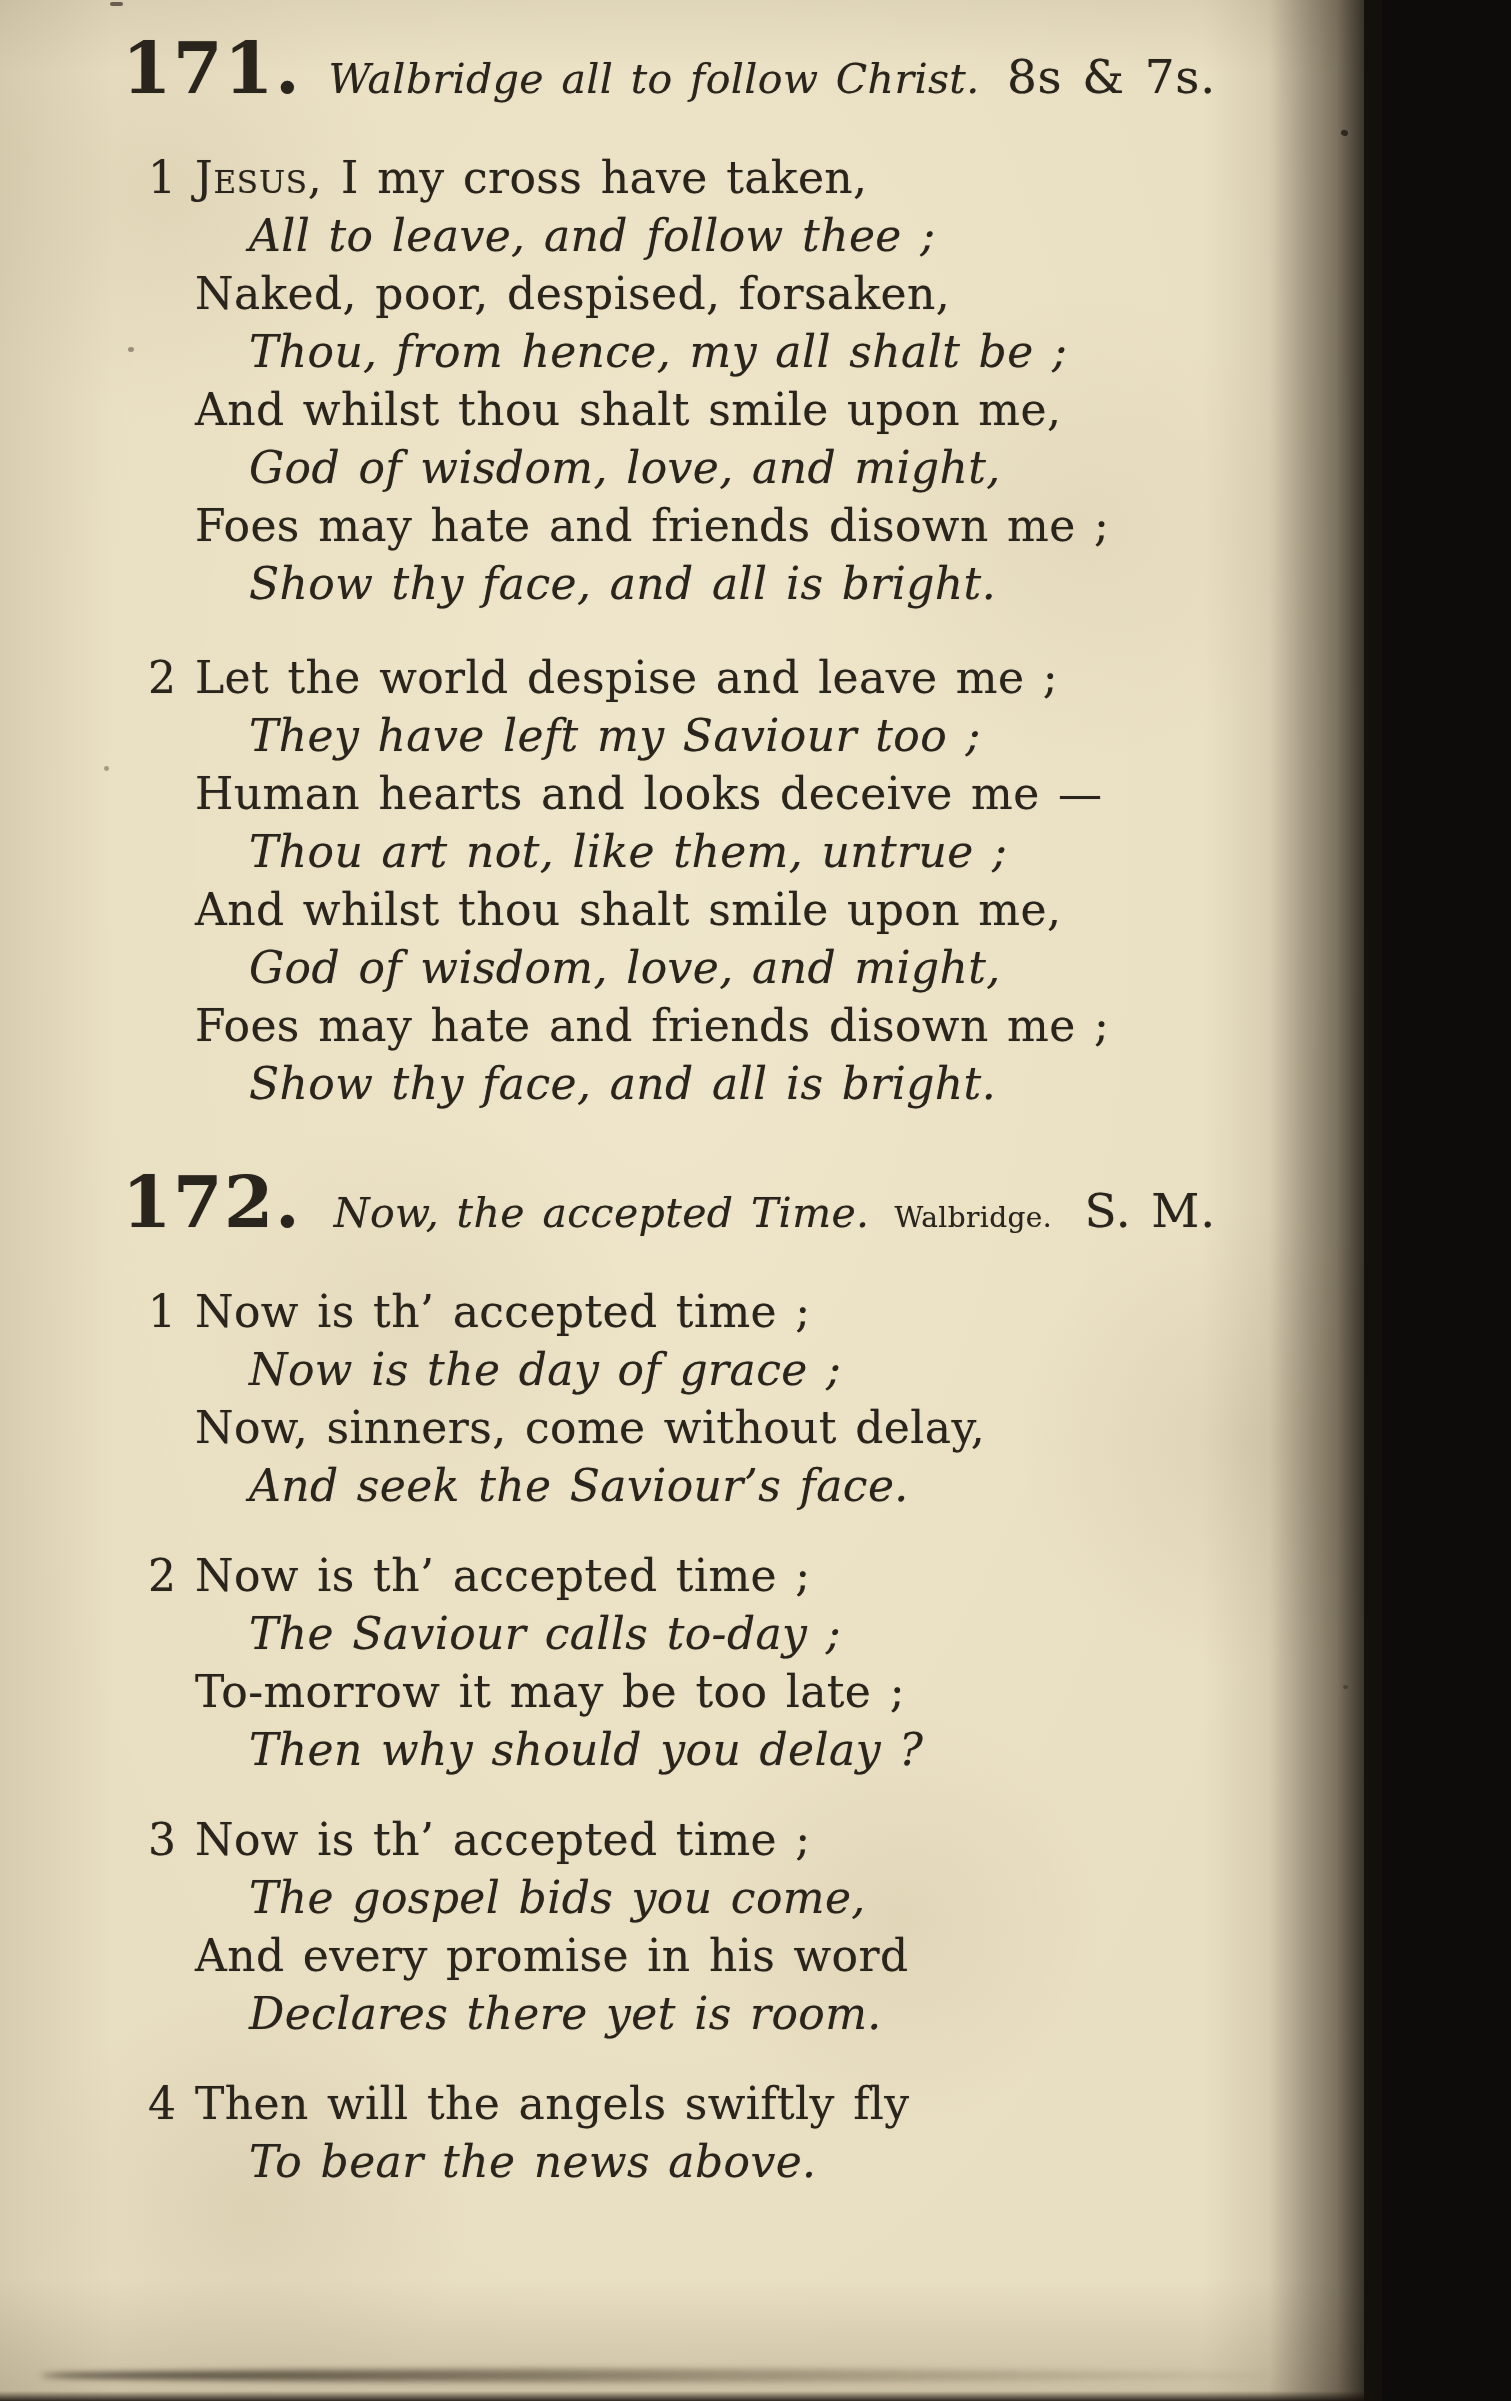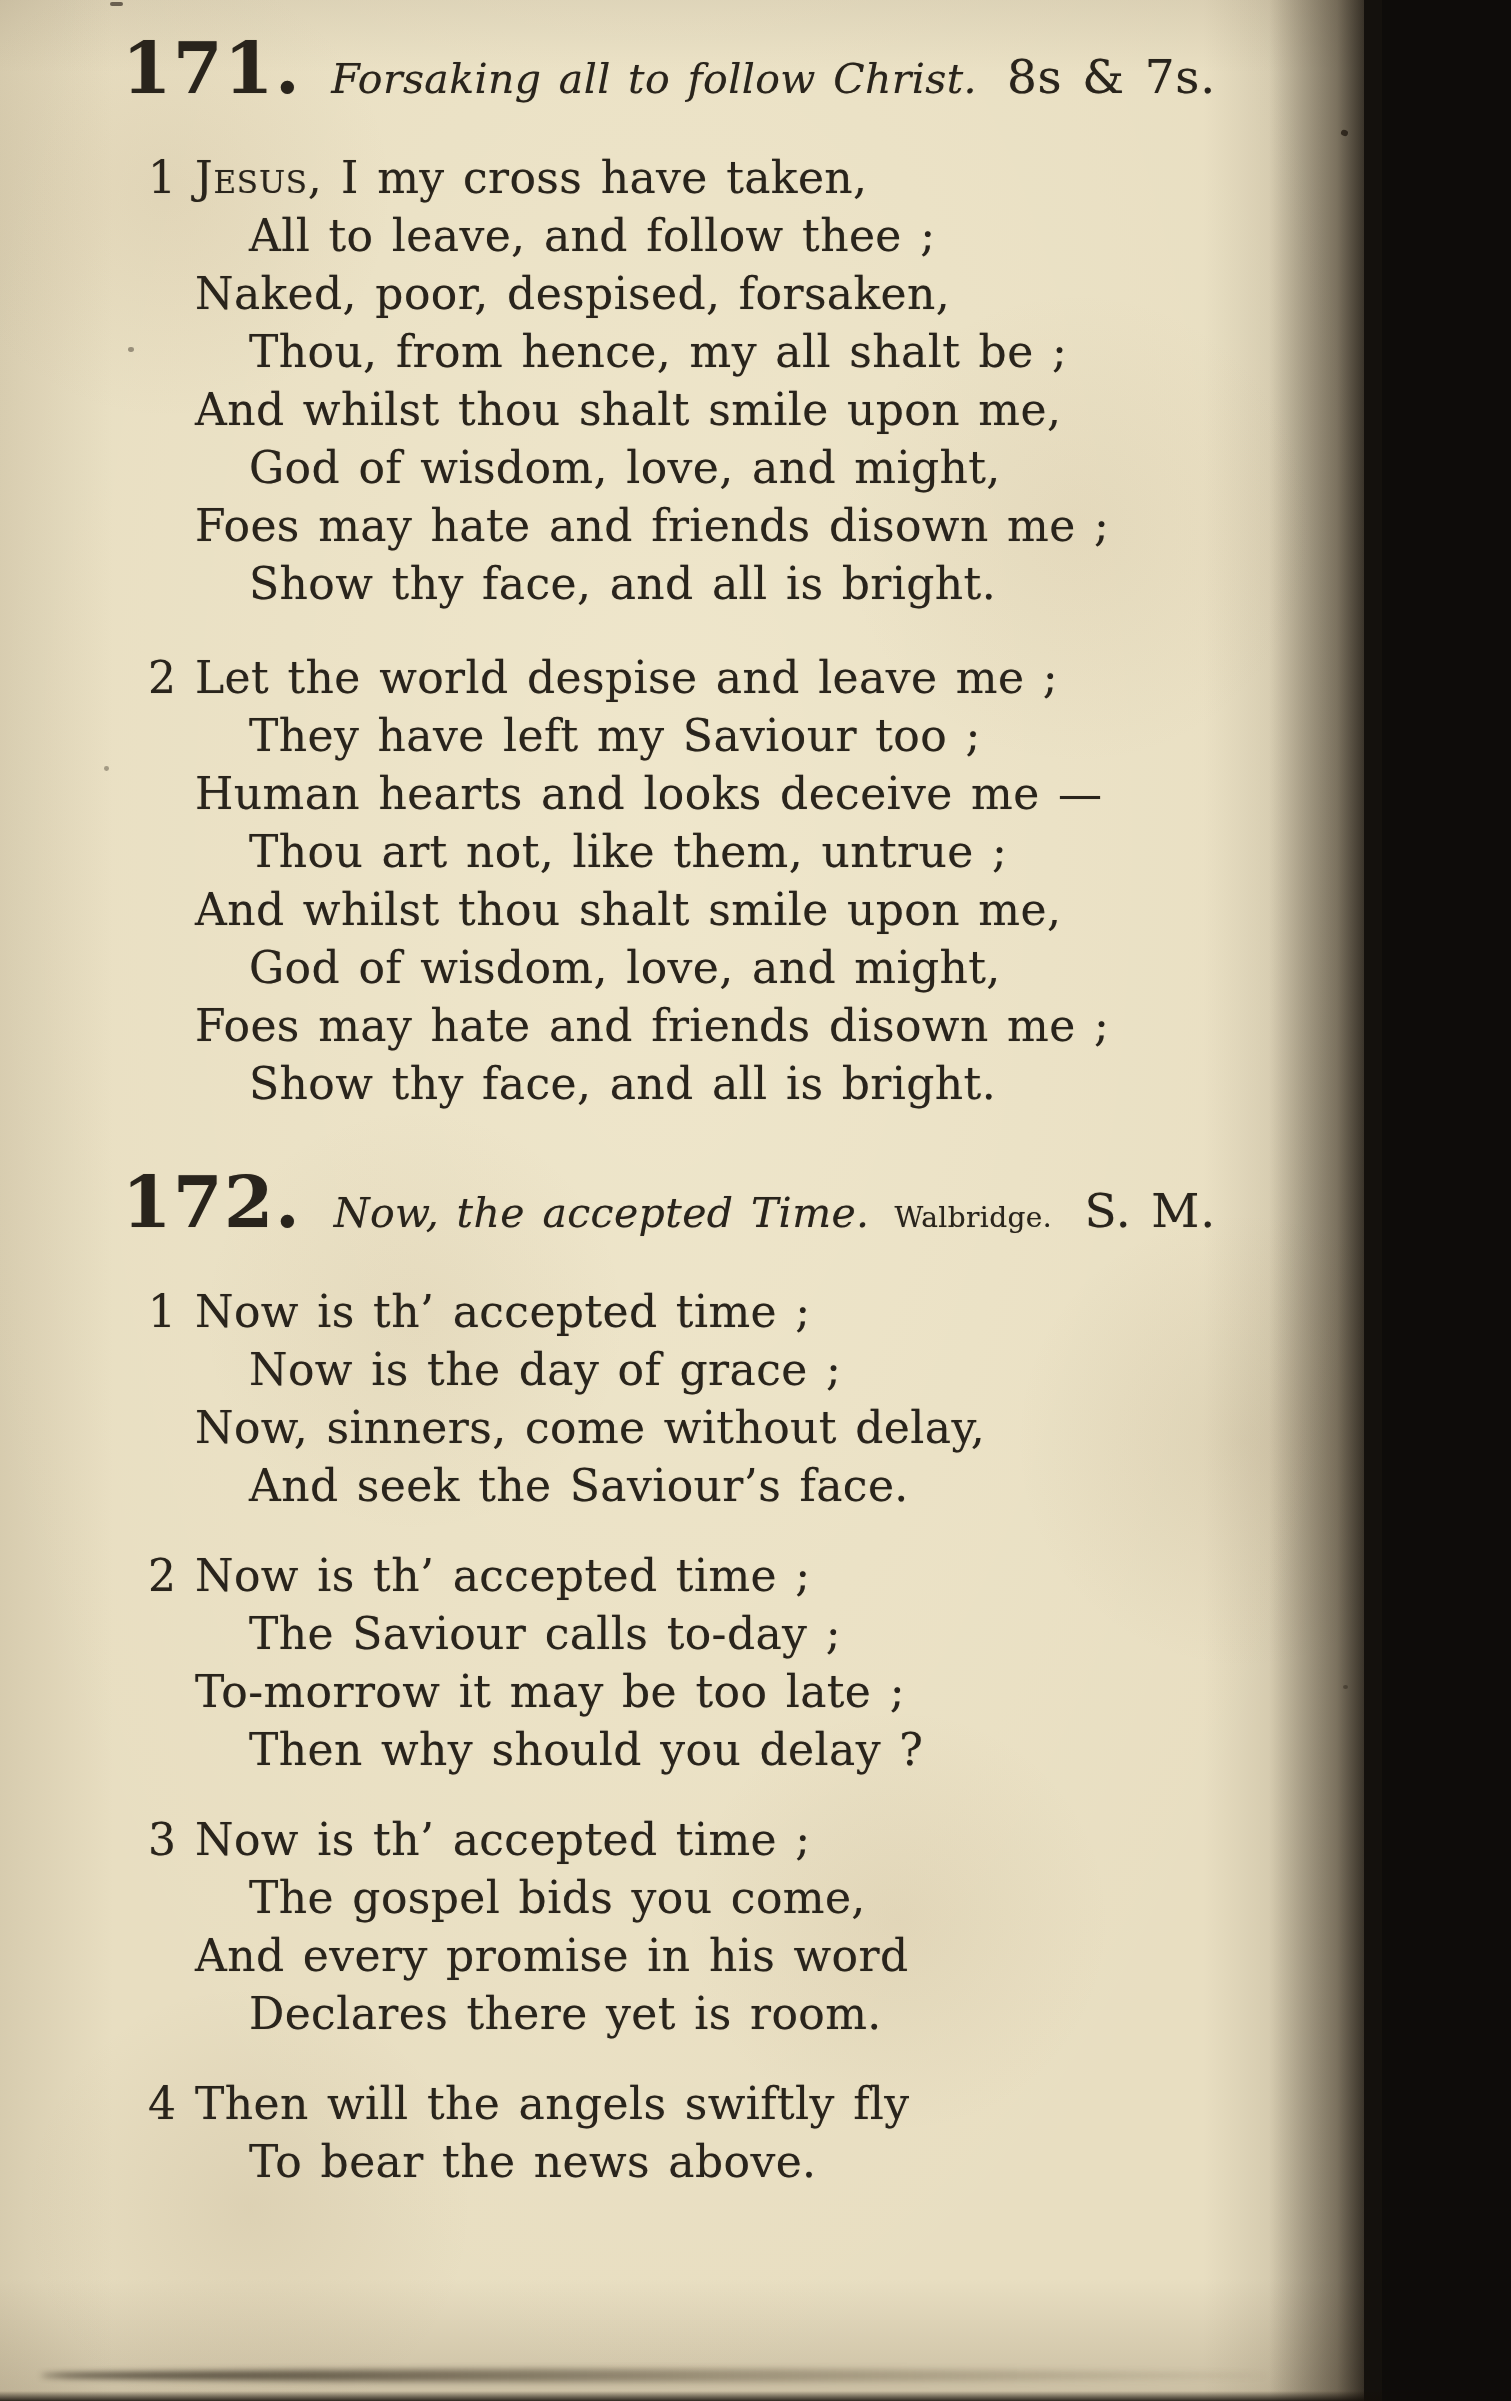--- a/index.html
+++ b/index.html
@@ -85,21 +85,21 @@
     width: 47px;
     font-size: 44px;
     line-height: 58px;
   }
   .verse-lines { flex: 1; }
   .verse-line {
     font-size: 44px;
     line-height: 58px;
     white-space: nowrap;
   }
-  .verse-line.indent { padding-left: 54px; }
+  .verse-line.indent { padding-left: 54px; font-style: italic; }
   .smallcaps { font-variant: small-caps; letter-spacing: 0.8px; }
 
   
   .edge-right-fade {
     position: absolute; top: 0; right: 16px; width: 97px; height: 100%;
     background: linear-gradient(to right, rgba(35,27,18,0) 0%, rgba(35,27,18,0.45) 70%, rgba(20,15,10,0.8) 100%);
     pointer-events: none;
   }
   .edge-right-strip {
     position: absolute; top: 0; right: 0; width: 18px; height: 100%;
@@ -136,21 +136,21 @@
 <body>
 
 <div class="scan">
   <div class="mottle"></div>
 
   <div class="page-content">
     <div id="hymn-list">
         <section class="hymn hymn-171">
           <header class="hymn-header">
             <span class="hymn-number">171.</span>
-            <span class="hymn-title-group"><span class="hymn-title">Forsaking all to follow Christ.</span></span>
+            <span class="hymn-title-group"><span class="hymn-title">Walbridge all to follow Christ.</span></span>
             <span class="hymn-meter">8s &amp; 7s.</span>
           </header>
           <div class="verse">
             <span class="verse-number">1</span>
             <div class="verse-lines">
               <div class="verse-line"><span class="smallcaps">Jesus,</span> I my cross have taken,</div>
               <div class="verse-line indent">All to leave, and follow thee ;</div>
               <div class="verse-line">Naked, poor, despised, forsaken,</div>
               <div class="verse-line indent">Thou, from hence, my all shalt be ;</div>
               <div class="verse-line">And whilst thou shalt smile upon me,</div>

